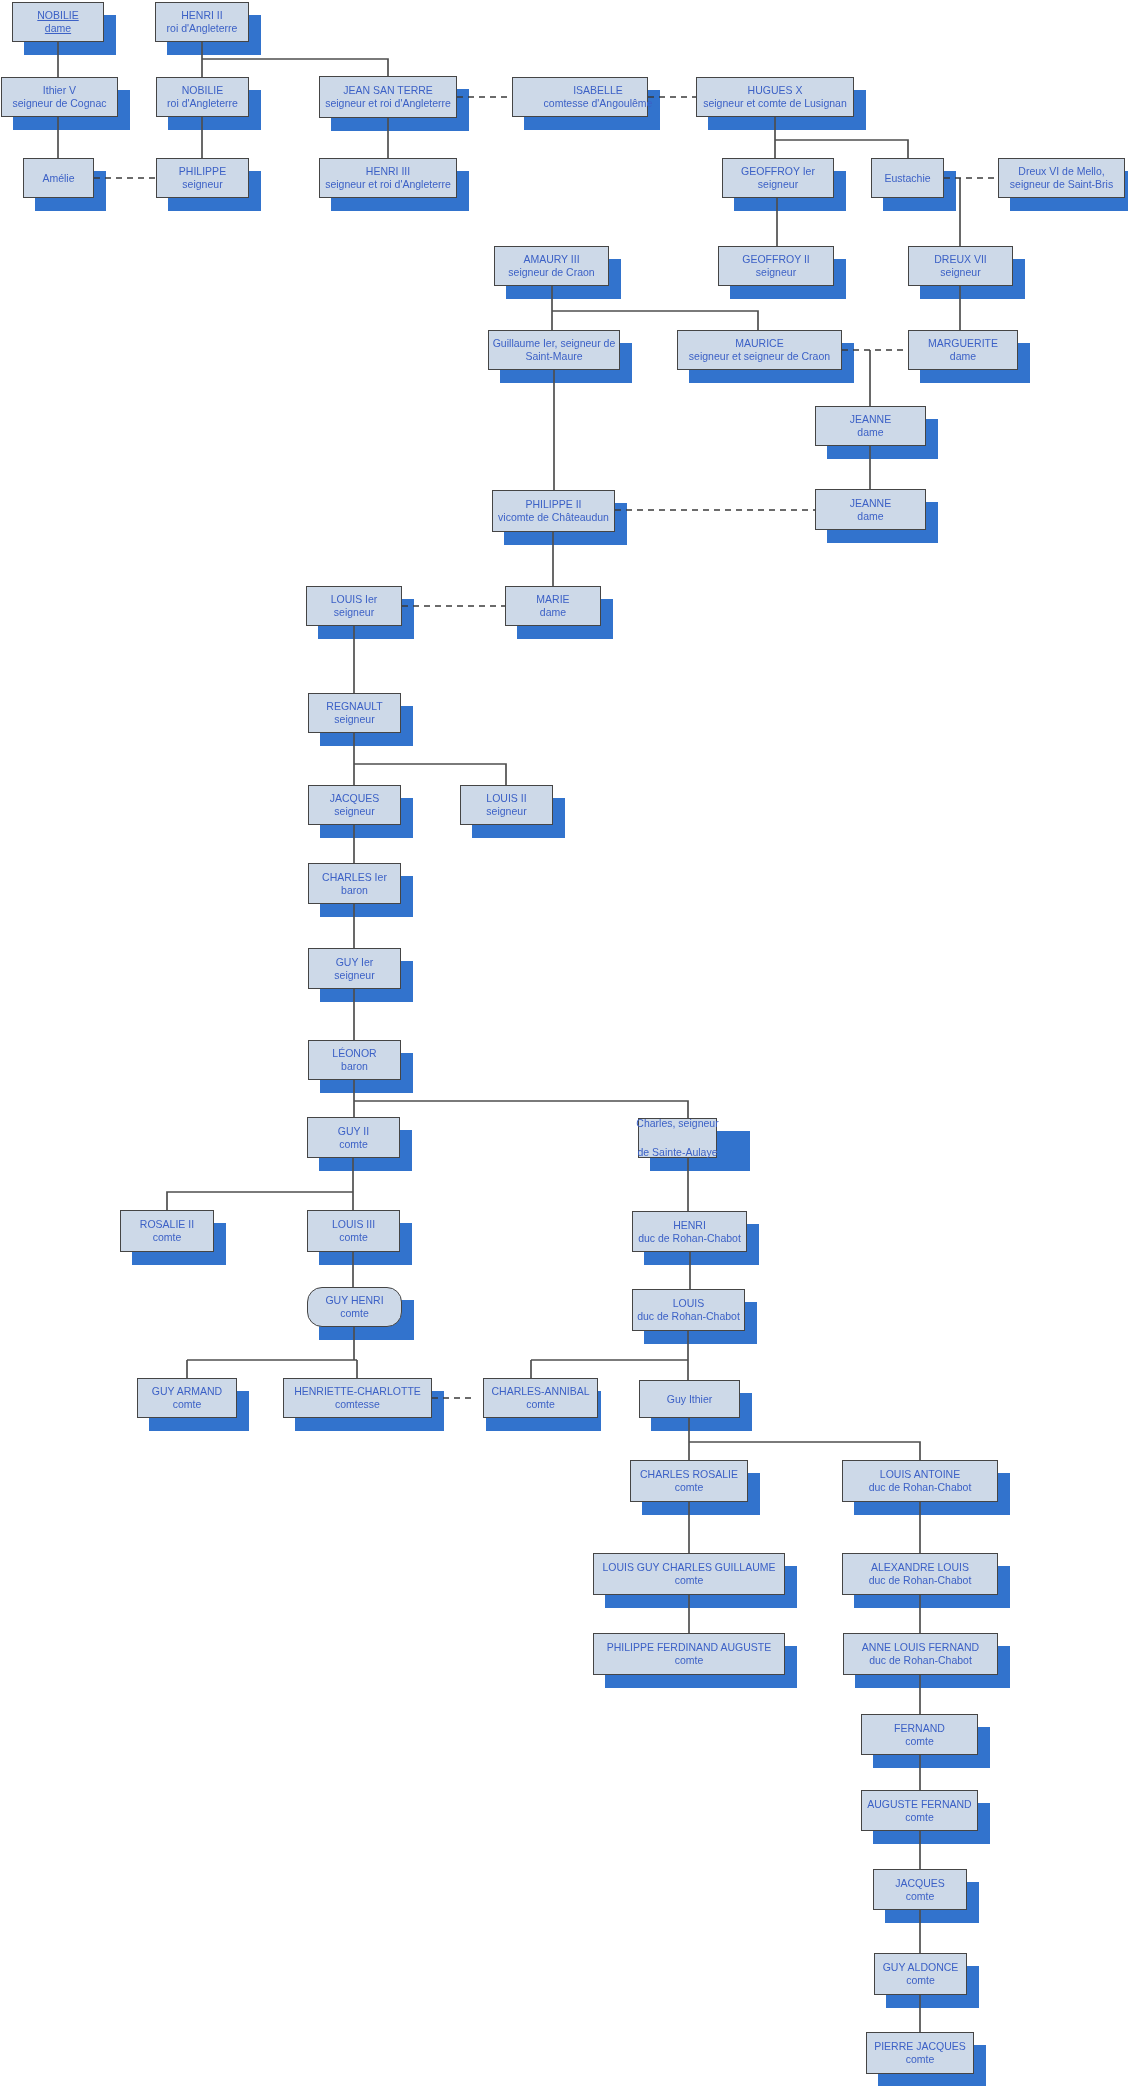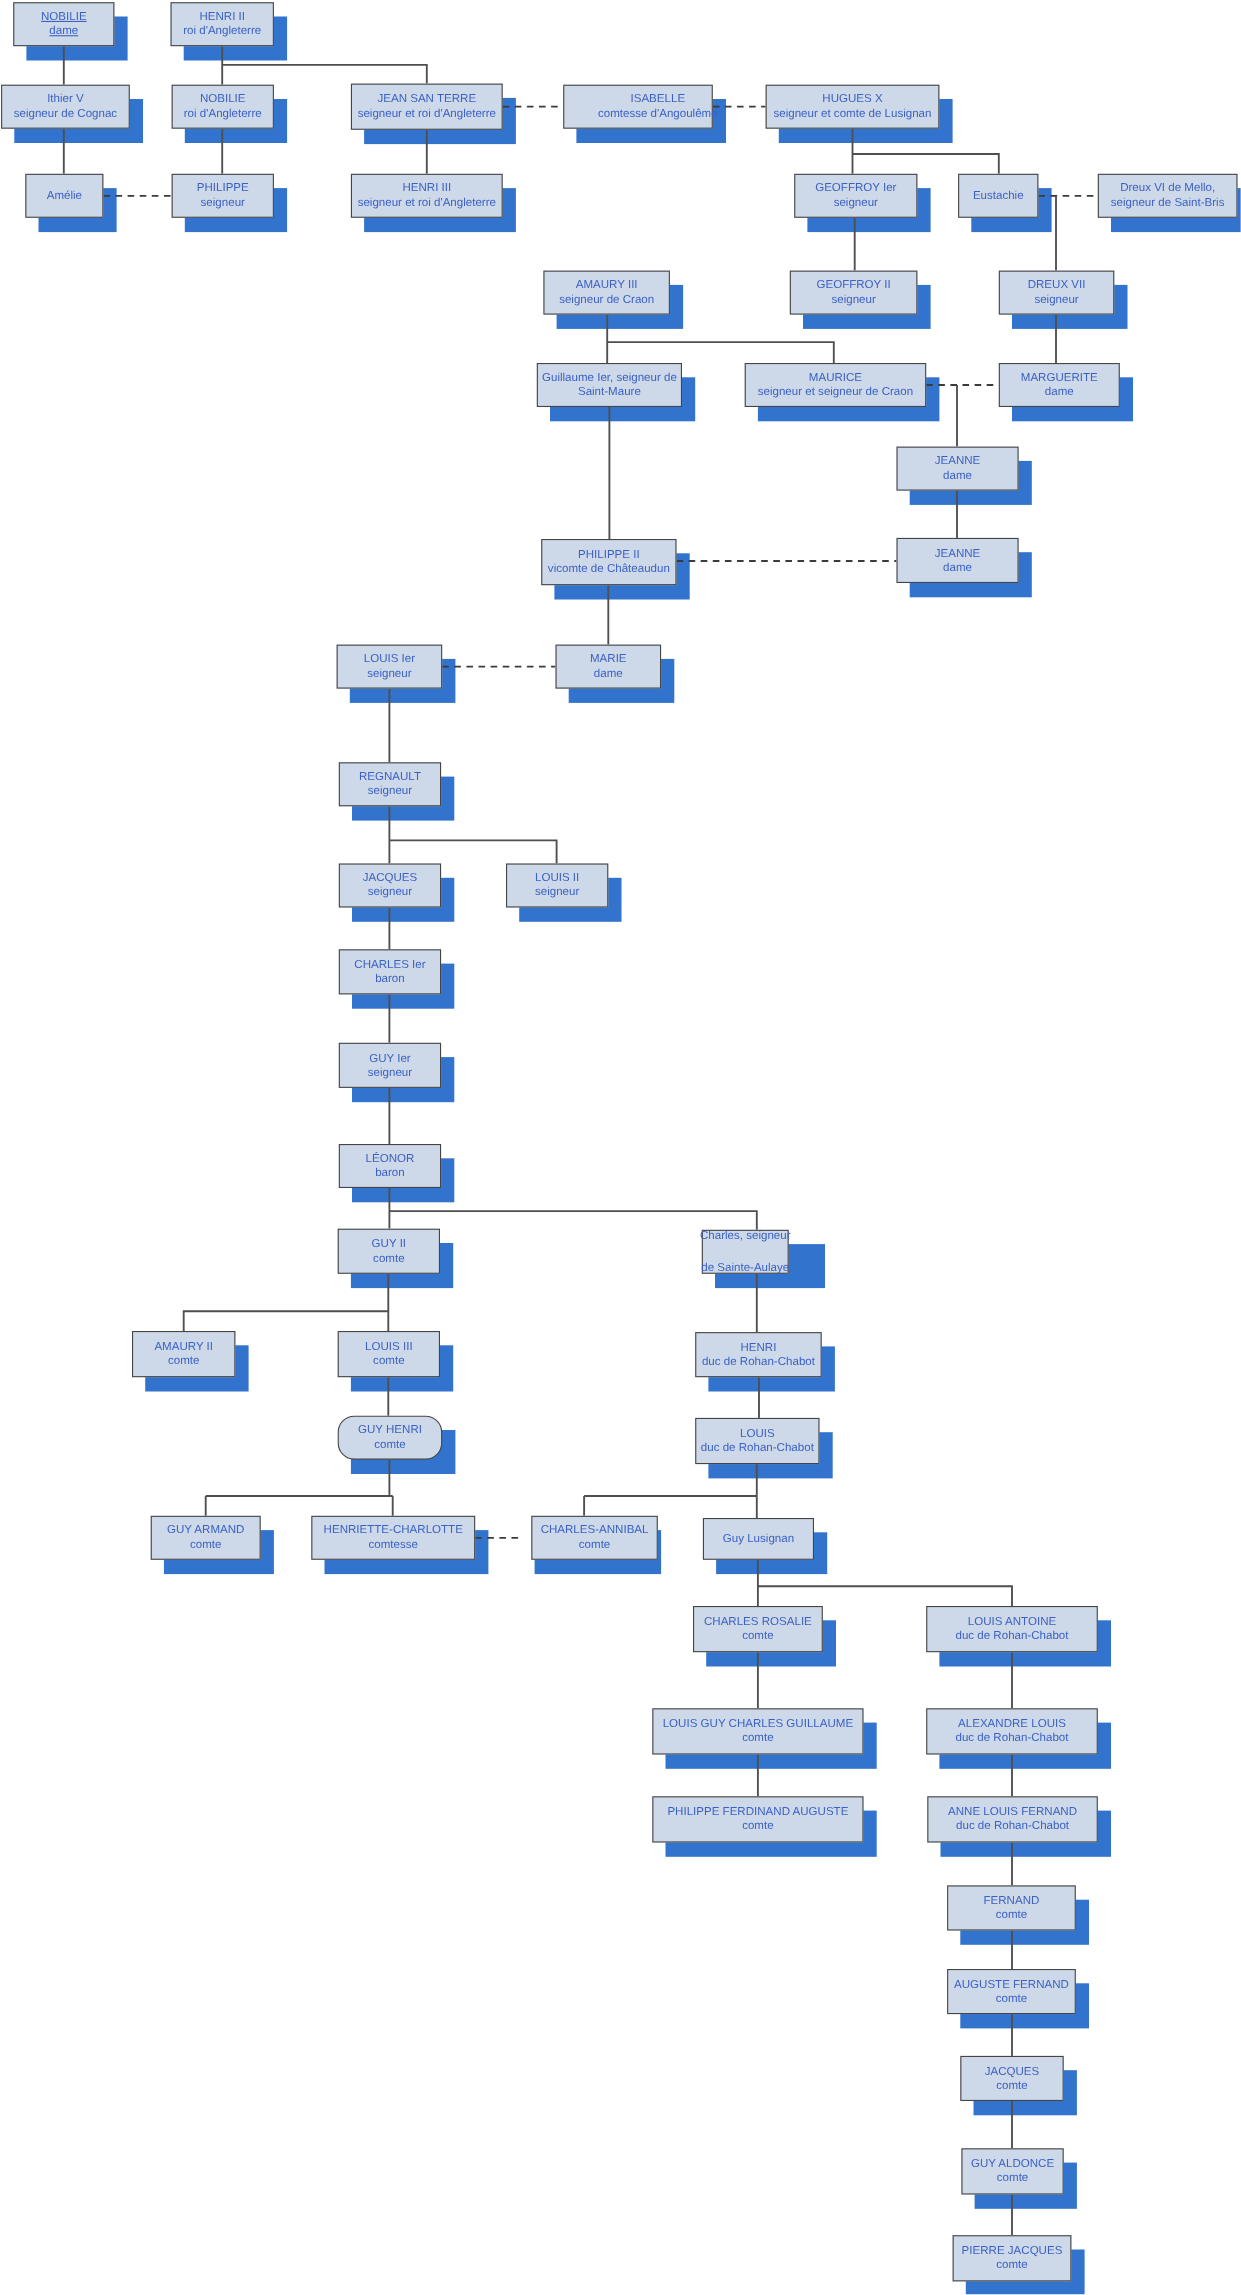--- a/index.html
+++ b/index.html
@@ -271,21 +271,21 @@
       </div>
       <div class="node" style="left: 307px; top: 1117px; width: 93px; height: 41px;">
         <span>GUY II</span>
         <span>comte</span>
       </div>
       <div class="node" style="left: 638px; top: 1118px; width: 79px; height: 40px; gap: 16px;">
         <span>Charles, seigneur</span>
         <span>de Sainte-Aulaye</span>
       </div>
       <div class="node" style="left: 120px; top: 1210px; width: 94px; height: 42px;">
-        <span>AMAURY II</span>
+        <span>ROSALIE II</span>
         <span>comte</span>
       </div>
       <div class="node" style="left: 307px; top: 1210px; width: 93px; height: 42px;">
         <span>LOUIS III</span>
         <span>comte</span>
       </div>
       <div class="node" style="left: 632px; top: 1211px; width: 115px; height: 41px;">
         <span>HENRI</span>
         <span>duc de Rohan-Chabot</span>
       </div>
@@ -303,21 +303,21 @@
       </div>
       <div class="node" style="left: 283px; top: 1378px; width: 149px; height: 40px;">
         <span>HENRIETTE-CHARLOTTE</span>
         <span>comtesse</span>
       </div>
       <div class="node" style="left: 483px; top: 1378px; width: 115px; height: 40px;">
         <span>CHARLES-ANNIBAL</span>
         <span>comte</span>
       </div>
       <div class="node" style="left: 639px; top: 1380px; width: 101px; height: 38px;">
-        <span>Guy Lusignan</span>
+        <span>Guy Ithier</span>
       </div>
       <div class="node" style="left: 630px; top: 1460px; width: 118px; height: 42px;">
         <span>CHARLES ROSALIE</span>
         <span>comte</span>
       </div>
       <div class="node" style="left: 842px; top: 1460px; width: 156px; height: 42px;">
         <span>LOUIS ANTOINE</span>
         <span>duc de Rohan-Chabot</span>
       </div>
       <div class="node" style="left: 593px; top: 1553px; width: 192px; height: 42px;">

